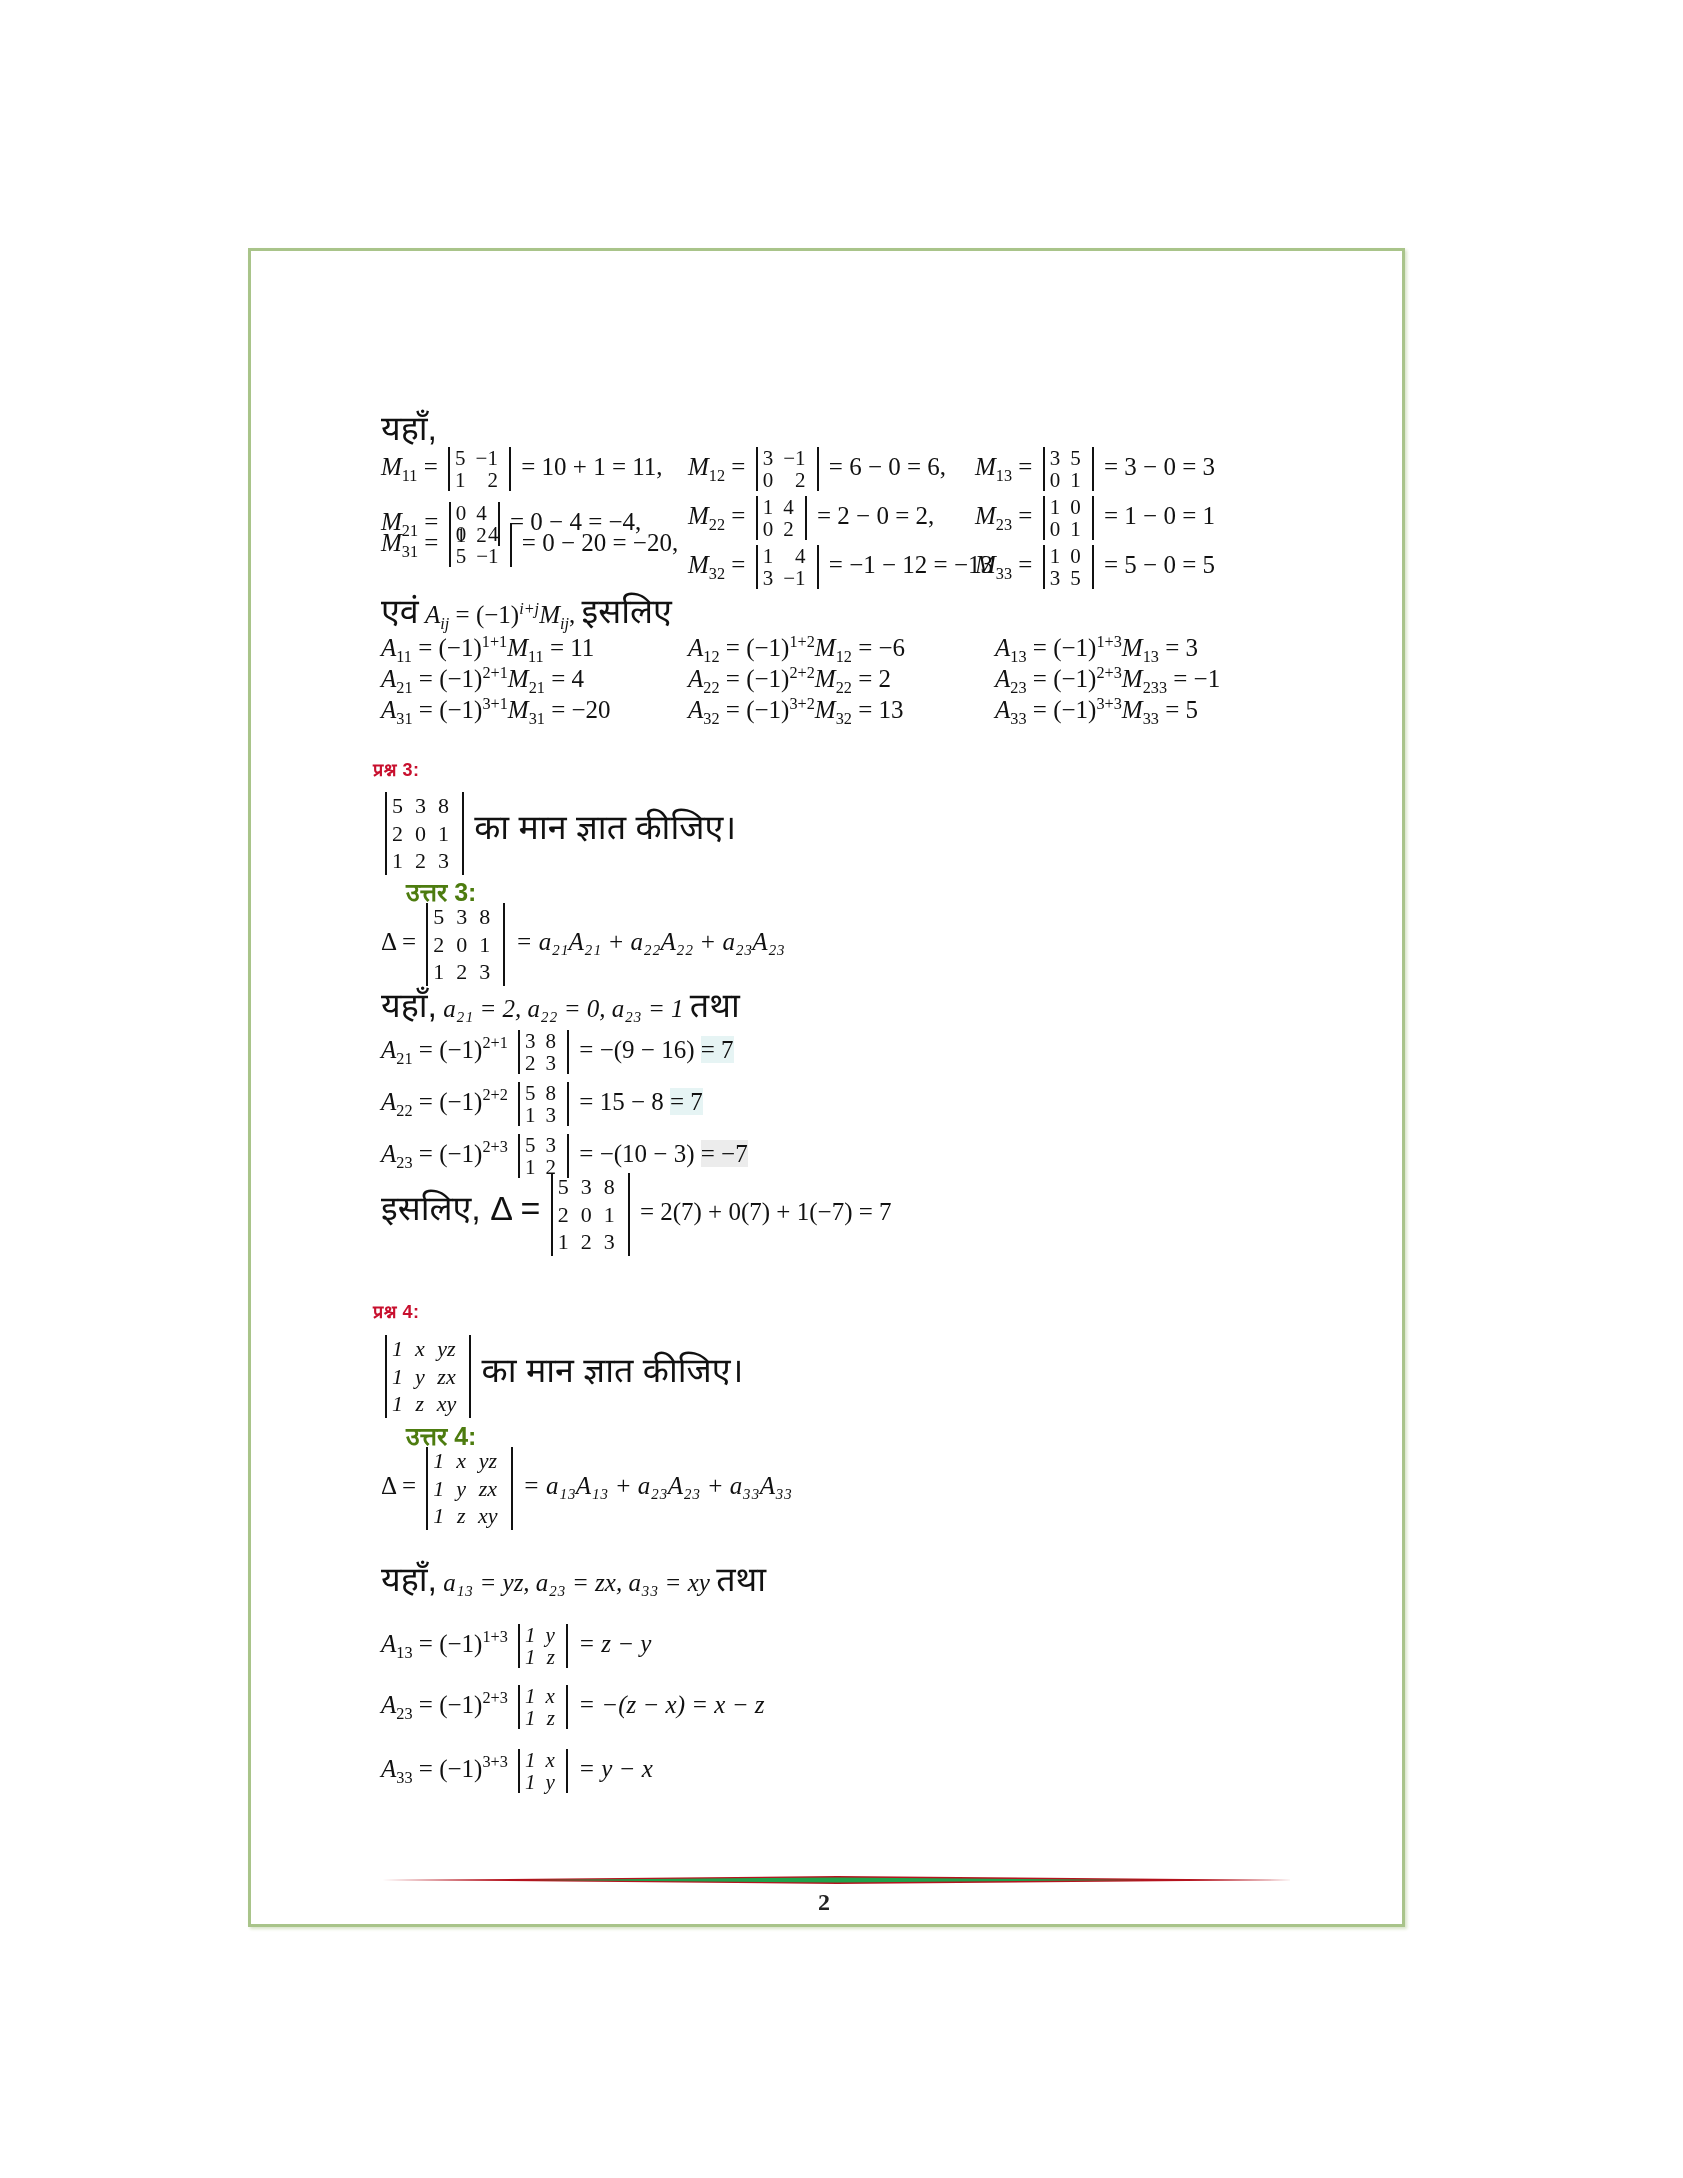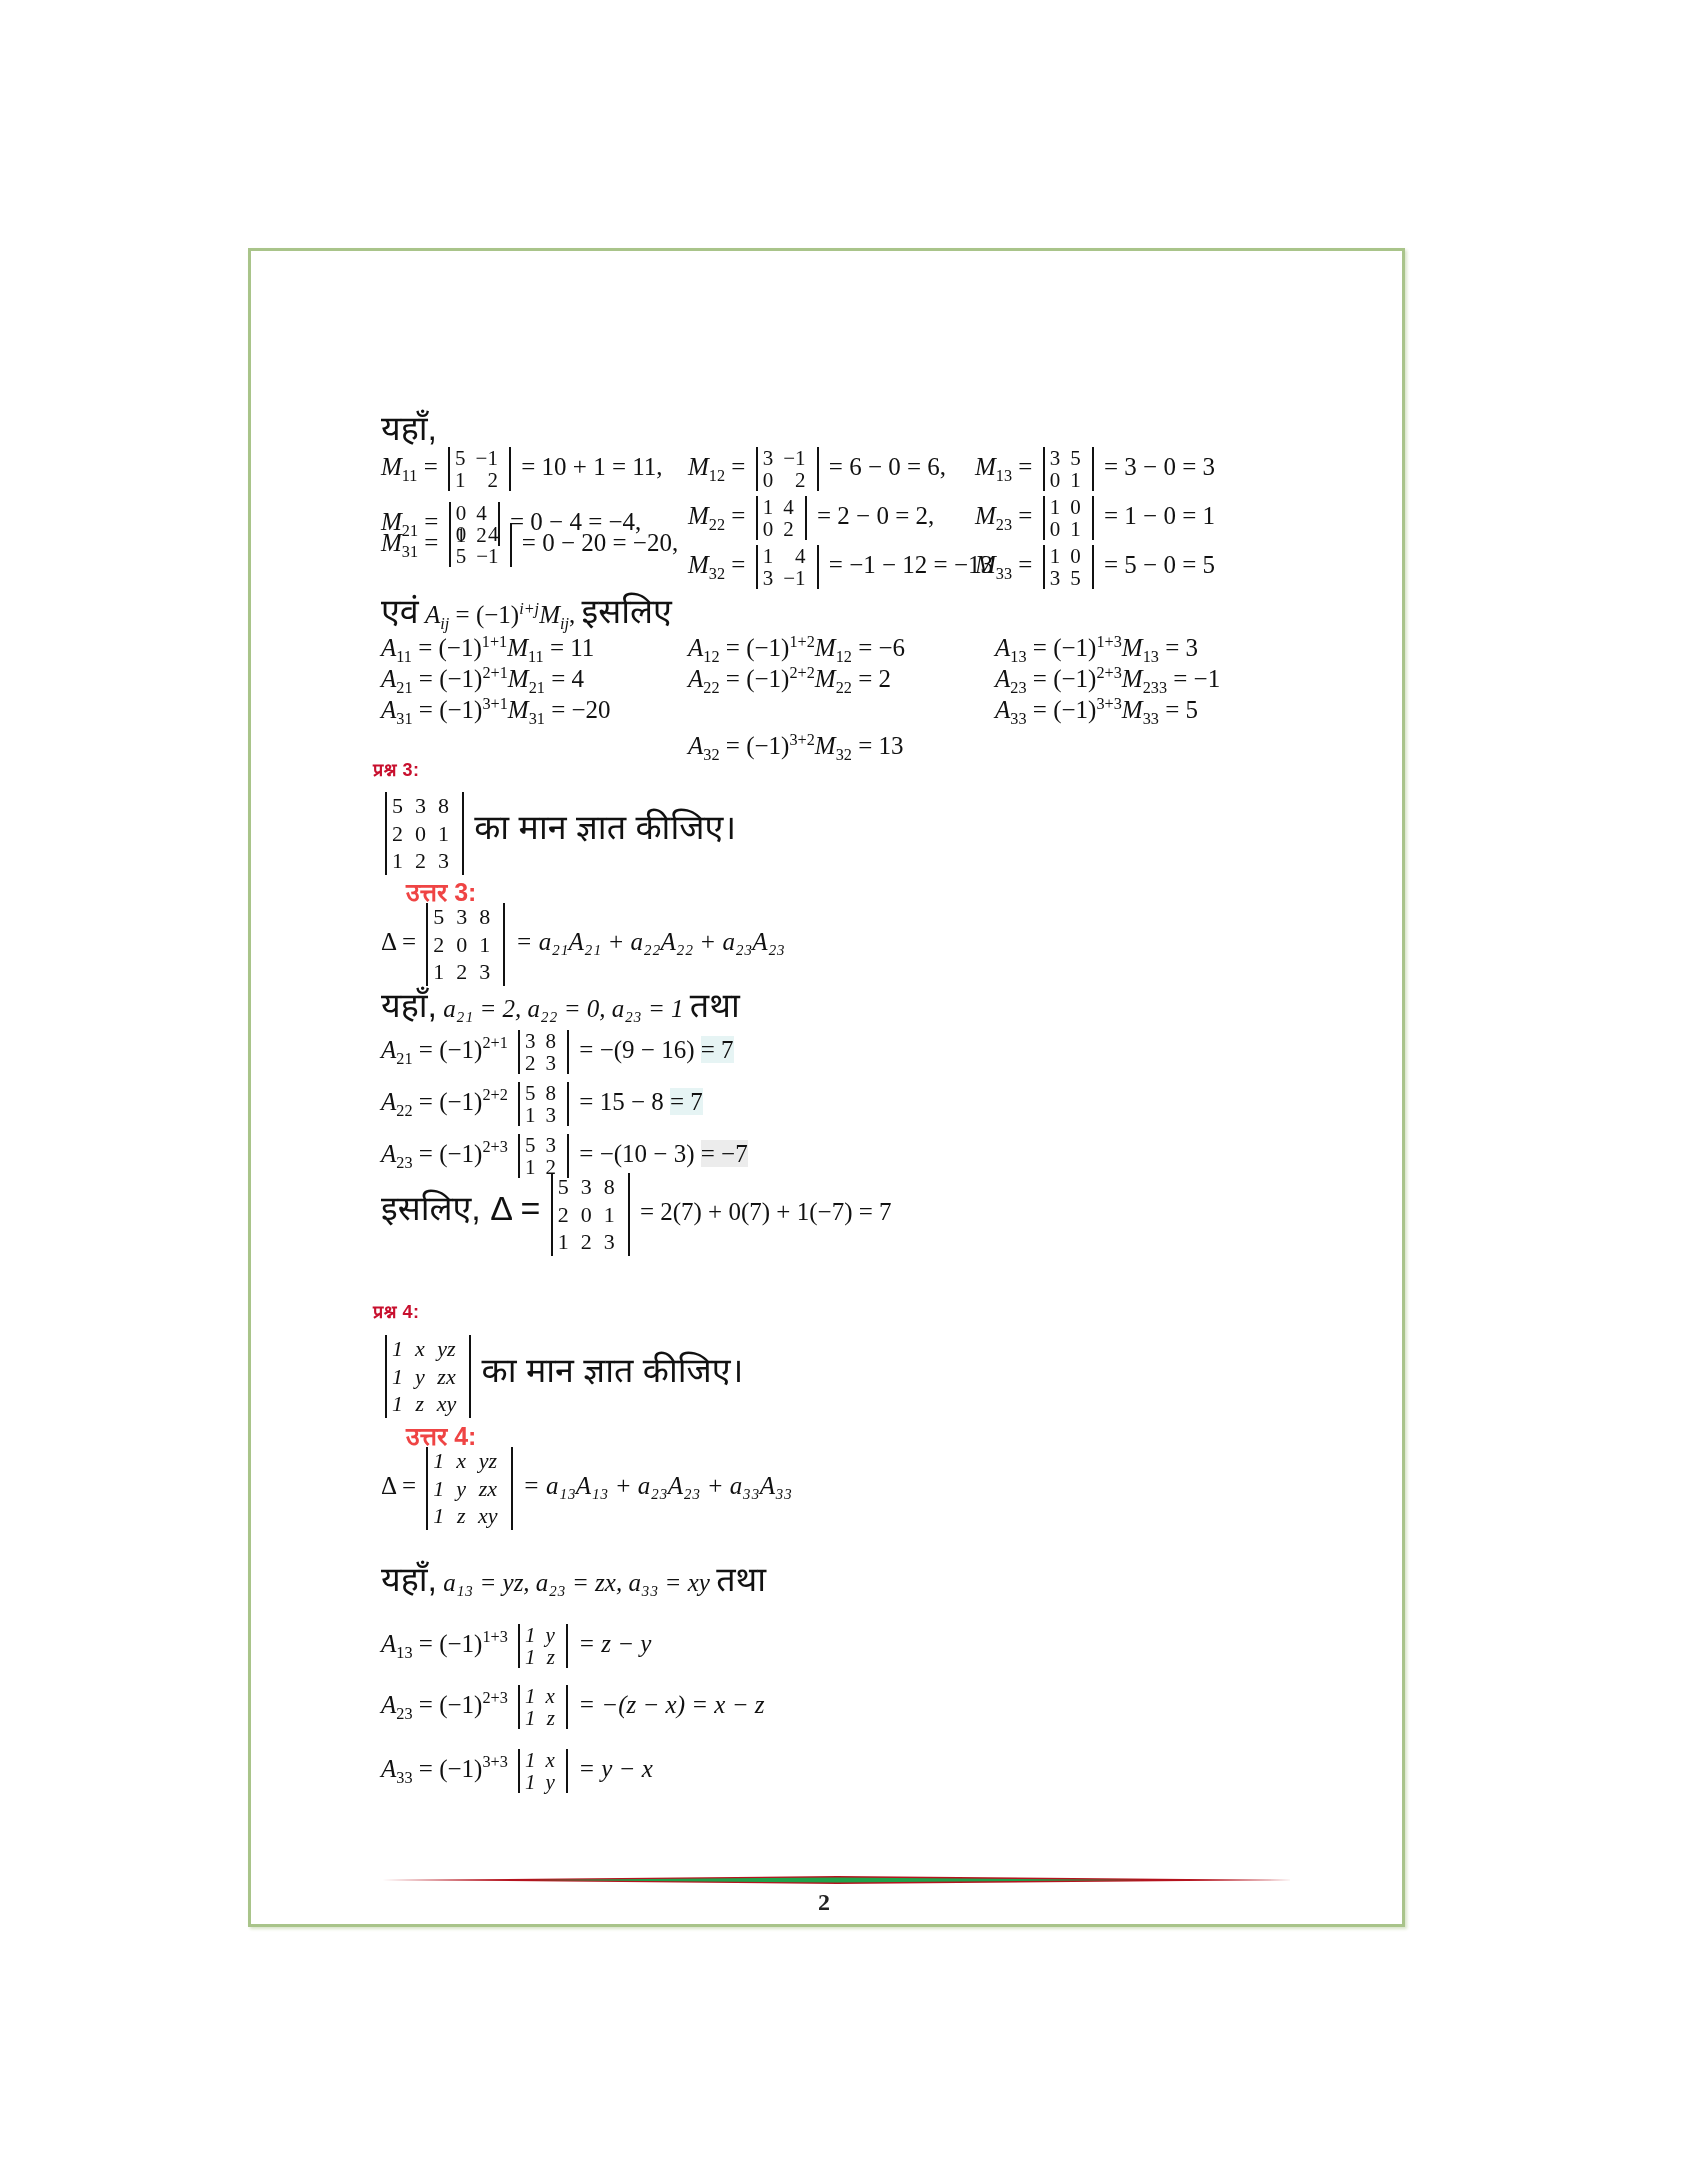--- a/index.html
+++ b/index.html
@@ -15,21 +15,21 @@
   .det{display:inline-block;vertical-align:middle;border-left:2px solid #111;border-right:2px solid #111;
        padding:0 3px;margin:0 4px;line-height:1.05;font-size:21px;}
   .det table{border-collapse:collapse;}
   .det td{padding:0 8px 0 2px;text-align:right;}
   .det td:first-child{text-align:left;}
   .det3 td{padding:0 10px 0 2px;text-align:center;}
   .det3{font-size:22px;line-height:1.25;}
   .q-title{position:absolute;left:373px;font-family:"Liberation Sans","DejaVu Sans",sans-serif;
        font-weight:bold;font-size:18px;color:#c8102e;letter-spacing:0.5px;}
   .a-title{position:absolute;left:406px;font-family:"Liberation Sans","DejaVu Sans",sans-serif;
-       font-weight:bold;font-size:25px;color:#ef4444;}
+       font-weight:bold;font-size:25px;color:#4d7c0f;}
   .hl-teal{background:#e6f4f4;}
   .hl-grey{background:#ececec;}
   .footer-rule{position:absolute;left:382px;top:1876px;width:911px;height:8px;}
   .page-number{position:absolute;left:0;width:1648px;text-align:center;top:1889px;
        font-family:"Liberation Serif",serif;font-weight:bold;font-size:24px;color:#222;}
 </style>
 </head>
 <body>
 
 <div class="page-frame"></div>
@@ -154,21 +154,21 @@
 </div>
 
 <div id="cofactors">
     <div class="line" style="left: 381px; top: 634px;"><span class="m">A<sub>11</sub></span> = (−1)<sup>1+1</sup><span class="m">M<sub>11</sub></span> = 11</div>
     <div class="line" style="left: 688px; top: 634px;"><span class="m">A<sub>12</sub></span> = (−1)<sup>1+2</sup><span class="m">M<sub>12</sub></span> = −6</div>
     <div class="line" style="left: 995px; top: 634px;"><span class="m">A<sub>13</sub></span> = (−1)<sup>1+3</sup><span class="m">M<sub>13</sub></span> = 3</div>
     <div class="line" style="left: 381px; top: 665px;"><span class="m">A<sub>21</sub></span> = (−1)<sup>2+1</sup><span class="m">M<sub>21</sub></span> = 4</div>
     <div class="line" style="left: 688px; top: 665px;"><span class="m">A<sub>22</sub></span> = (−1)<sup>2+2</sup><span class="m">M<sub>22</sub></span> = 2</div>
     <div class="line" style="left: 995px; top: 665px;"><span class="m">A<sub>23</sub></span> = (−1)<sup>2+3</sup><span class="m">M<sub>233</sub></span> = −1</div>
     <div class="line" style="left: 381px; top: 696px;"><span class="m">A<sub>31</sub></span> = (−1)<sup>3+1</sup><span class="m">M<sub>31</sub></span> = −20</div>
-    <div class="line" style="left: 688px; top: 696px; margin-top: 36px;"><span class="m">A<sub>32</sub></span> = (−1)<sup>3+2</sup><span class="m">M<sub>32</sub></span> = 13</div>
+    <div class="line" style="left: 688px; top: 696px;"><span class="m">A<sub>32</sub></span> = (−1)<sup>3+2</sup><span class="m">M<sub>32</sub></span> = 13</div>
     <div class="line" style="left: 995px; top: 696px;"><span class="m">A<sub>33</sub></span> = (−1)<sup>3+3</sup><span class="m">M<sub>33</sub></span> = 5</div>
   </div>
 
 <div class="q-title" style="top:757px">प्रश्न 3:</div>
 <div class="line" style="top:792px">
   <span class="det det3" id="q3-mat"><table>
         <tbody>
           <tr>
             <td>5</td>
             <td>3</td>

